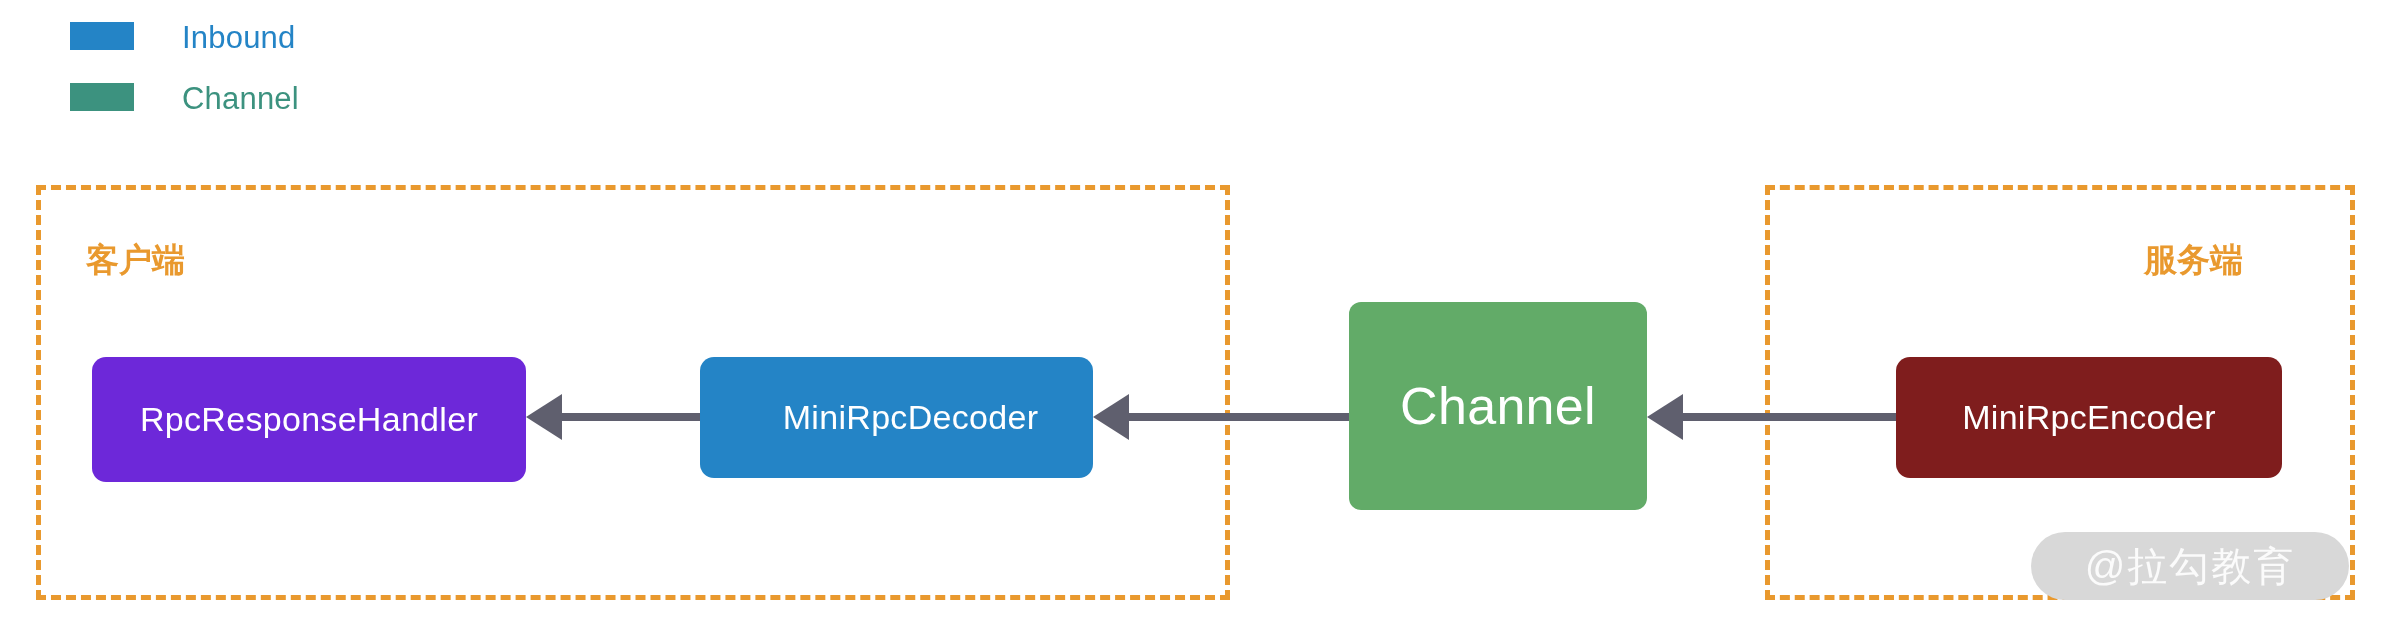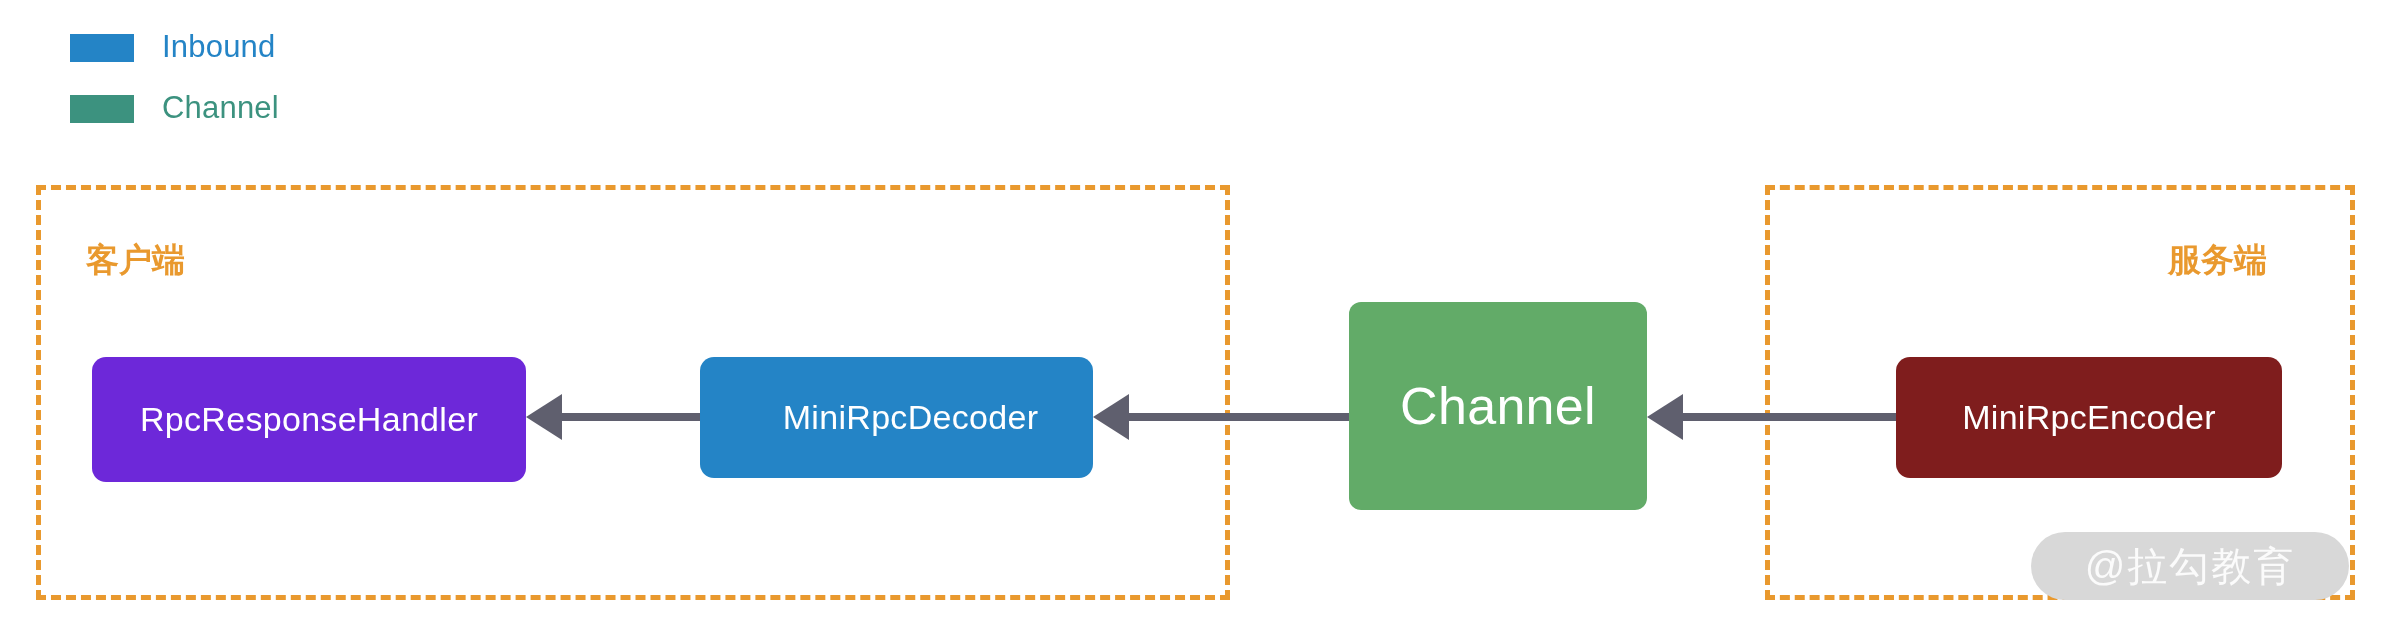--- a/index.html
+++ b/index.html
@@ -19,23 +19,24 @@
   }
 
   
   .legend {
     position: absolute;
     left: 70px;
     top: 22px;
   }
   .legend-row {
     display: flex;
-    align-items: flex-end;
+    align-items: flex-start;
     height: 40px;
     margin-bottom: 21px;
+    gap: 20px;
   }
   .legend-swatch {
     width: 64px;
     height: 28px;
     flex: 0 0 auto;
   }
   .legend-label {
     margin-left: 28px;
     font-size: 31px;
     line-height: 1;
@@ -116,21 +117,21 @@
     <div class="legend-row">
       <span class="legend-swatch" style="background:#3c927f"></span>
       <span class="legend-label" style="color:#3c927f">Channel</span>
     </div>
   </div>
 
   <div class="zone" style="left:36px; top:185px; width:1194px; height:415px;"></div>
   <div class="zone-label" style="left:86px; top:238px;">客户端</div>
 
   <div class="zone" style="left:1765px; top:185px; width:590px; height:415px;"></div>
-  <div class="zone-label" style="left:2144px; top:238px;margin-left:24px;">服务端</div>
+  <div class="zone-label" style="left:2144px; top:238px;">服务端</div>
 
   <div class="node" style="left:92px; top:357px; width:434px; height:125px; background:#6d28d9;">
     <span>RpcResponseHandler</span>
   </div>
 
   <div class="node" style="left:700px; top:357px; width:393px; height:121px; background:#2484c6;padding-left:28px;">
     <span>MiniRpcDecoder</span>
   </div>
 
   <div class="node big" style="left:1349px; top:302px; width:298px; height:208px; background:#62ab68;">

